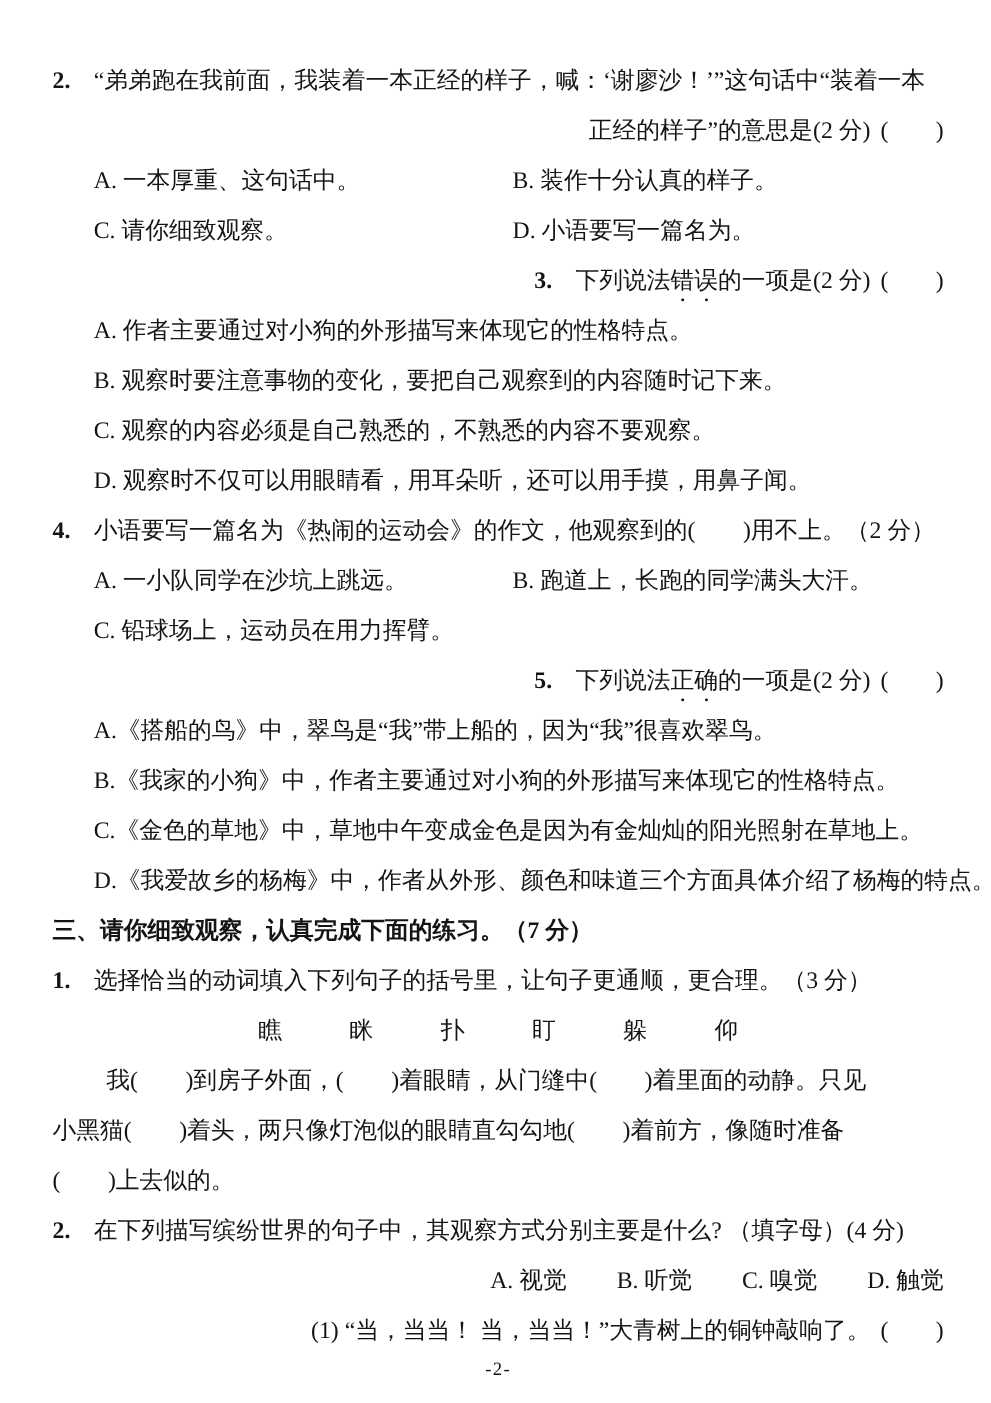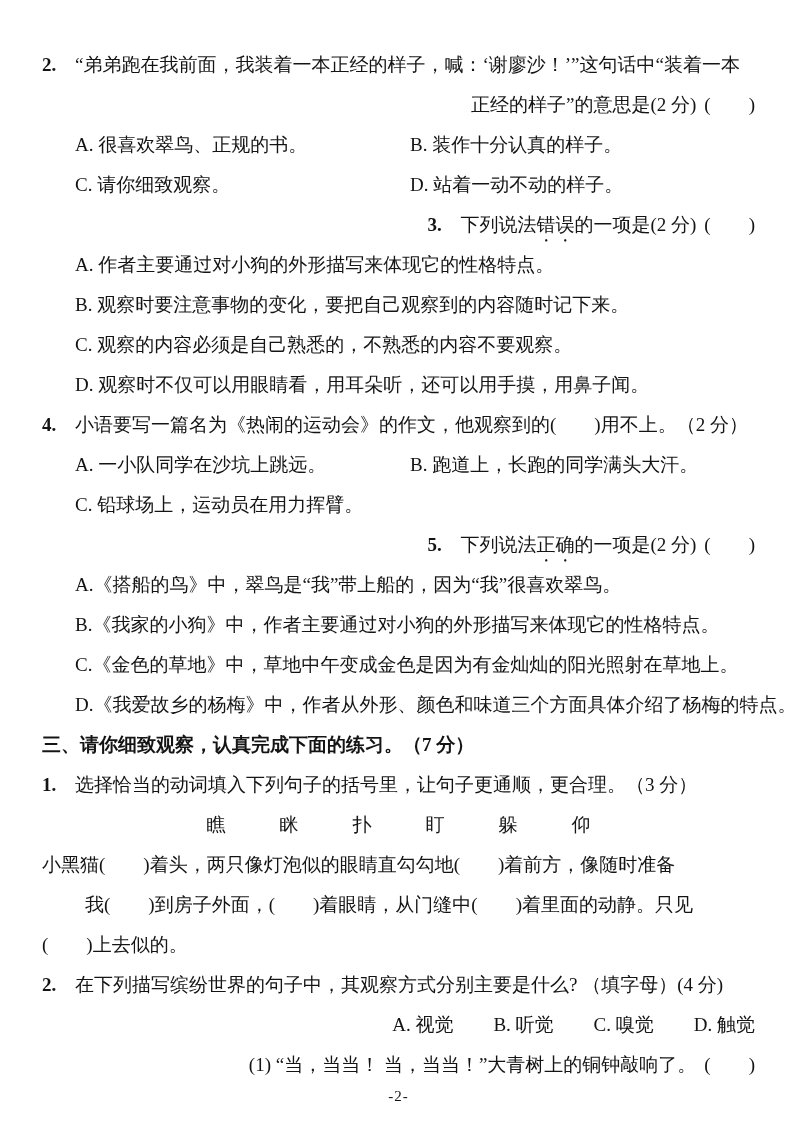--- a/index.html
+++ b/index.html
@@ -53,26 +53,26 @@
 
   <section>
     <div class="line">
       <span class="qnum">2.</span><span>“弟弟跑在我前面，我装着一本正经的样子，喊：‘谢廖沙！’”这句话中“装着一本</span>
     </div>
     <div class="line flex indent">
       <span>正经的样子”的意思是(2 分)</span>
       <span class="blank">(　　)</span>
     </div>
     <div class="line optrow">
-      <span class="optcol">A. 很喜欢翠鸟、正规的书。</span>
+      <span class="optcol">A. 一本厚重、这句话中。</span>
       <span>B. 装作十分认真的样子。</span>
     </div>
     <div class="line optrow">
       <span class="optcol">C. 请你细致观察。</span>
-      <span>D. 站着一动不动的样子。</span>
+      <span>D. 小语要写一篇名为。</span>
     </div>
   </section>
 
   <section>
     <div class="line flex">
       <span><span class="qnum">3.</span><span>下列说法</span><span class="emph">错误</span><span>的一项是(2 分)</span></span>
       <span class="blank">(　　)</span>
     </div>
     <div class="line indent">A. 作者主要通过对小狗的外形描写来体现它的性格特点。</div>
     <div class="line indent">B. 观察时要注意事物的变化，要把自己观察到的内容随时记下来。</div>
@@ -111,22 +111,22 @@
       <span class="qnum">1.</span><span>选择恰当的动词填入下列句子的括号里，让句子更通顺，更合理。（3 分）</span>
     </div>
     <div class="line wordbank">
       <span>瞧</span>
       <span>眯</span>
       <span>扑</span>
       <span>盯</span>
       <span>躲</span>
       <span>仰</span>
     </div>
+    <div class="line passage-first">我(　　)到房子外面，(　　)着眼睛，从门缝中(　　)着里面的动静。只见</div>
     <div class="line">小黑猫(　　)着头，两只像灯泡似的眼睛直勾勾地(　　)着前方，像随时准备</div>
-    <div class="line passage-first">我(　　)到房子外面，(　　)着眼睛，从门缝中(　　)着里面的动静。只见</div>
     <div class="line">(　　)上去似的。</div>
 
     <div class="line">
       <span class="qnum">2.</span><span>在下列描写缤纷世界的句子中，其观察方式分别主要是什么? （填字母）(4 分)</span>
     </div>
     <div class="line senses">
       <span>A. 视觉</span>
       <span>B. 听觉</span>
       <span>C. 嗅觉</span>
       <span>D. 触觉</span>

